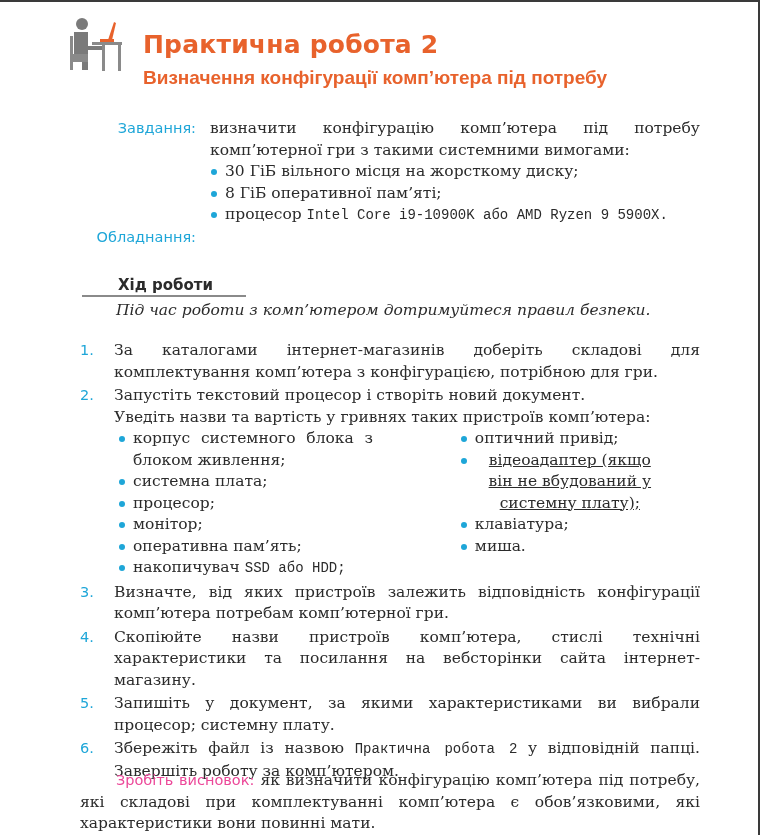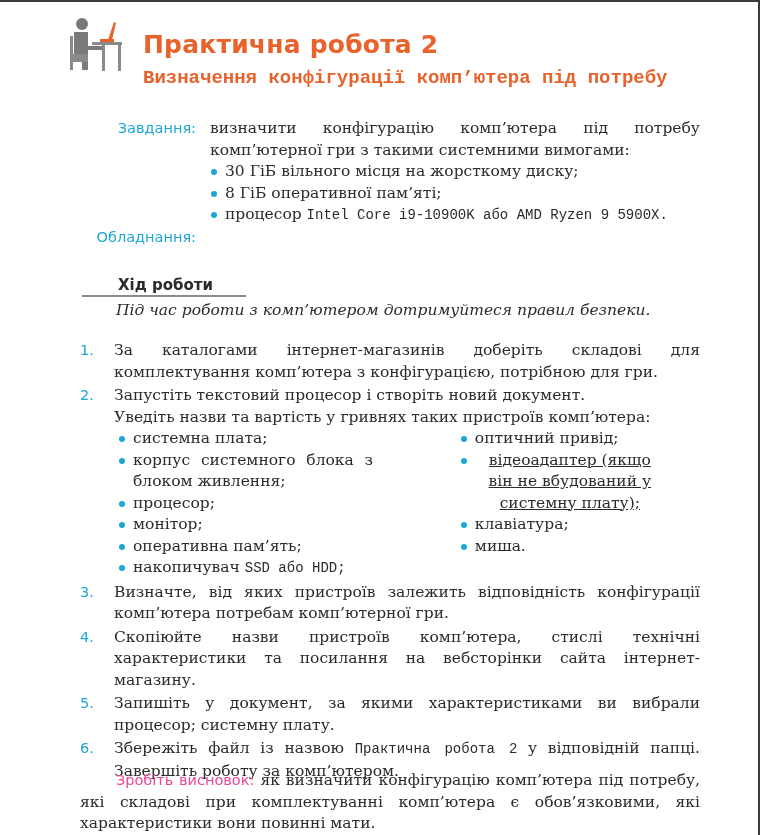--- a/index.html
+++ b/index.html
@@ -16,21 +16,21 @@
     .header { position: absolute; left: 68px; top: 16px; width: 680px; height: 70px; }
     .header-icon { position: absolute; left: 0; top: 0; width: 56px; height: 56px; }
     .title-main {
       position: absolute; left: 75px; top: 14px;
       font-family: "DejaVu Sans", "Liberation Sans", sans-serif;
       font-size: 25px; font-weight: bold; color: #e8622c; letter-spacing: 0.2px;
       white-space: nowrap;
     }
     .title-sub {
       position: absolute; left: 75px; top: 51px;
-      font-family: Liberation Mono, monospace;
+      font-family: Liberation Sans, sans-serif;
       font-size: 19px; font-weight: bold; color: #e8622c;
       white-space: nowrap;
     }
 
     .info { position: absolute; left: 0; top: 118px; width: 760px; }
     .info-row { position: relative; }
     .info-label {
       position: absolute; right: 564px; top: 0;
       font-family: "DejaVu Sans", "Liberation Sans", sans-serif;
       font-size: 14.5px; color: #1ea6d8; white-space: nowrap; line-height: 21.5px;
@@ -135,22 +135,22 @@
   </div>
   <div class="step">
     <span class="step-num">2.</span>
     <div class="step-text">
       <div>Запустіть текстовий процесор і створіть новий документ.</div>
       <div>Уведіть назви та вартість у гривнях таких пристроїв комп’ютера:</div>
     </div>
     <div class="cols">
       <div class="col">
         <ul class="bullets step-text" style="margin-left:0;">
+          <li><span class="dot"></span><span style="display:inline-block;width:240px;">корпус системного блока з блоком живлення;</span></li>
           <li><span class="dot"></span><span>системна плата;</span></li>
-          <li><span class="dot"></span><span style="display:inline-block;width:240px;">корпус системного блока з блоком живлення;</span></li>
           <li><span class="dot"></span><span>процесор;</span></li>
           <li><span class="dot"></span><span>монітор;</span></li>
           <li><span class="dot"></span><span>оперативна пам’ять;</span></li>
           <li><span class="dot"></span><span>накопичувач </span><span class="sans">SSD або HDD;</span></li>
         </ul>
       </div>
       <div class="col2">
         <ul class="bullets step-text" style="margin-left:0;">
           <li><span class="dot"></span><span>оптичний привід;</span></li>
           <li><span class="dot"></span><span style="display:inline-block;width:190px;text-align:center;text-decoration:underline;">відеоадаптер (якщо він не вбудований у системну плату);</span></li>

